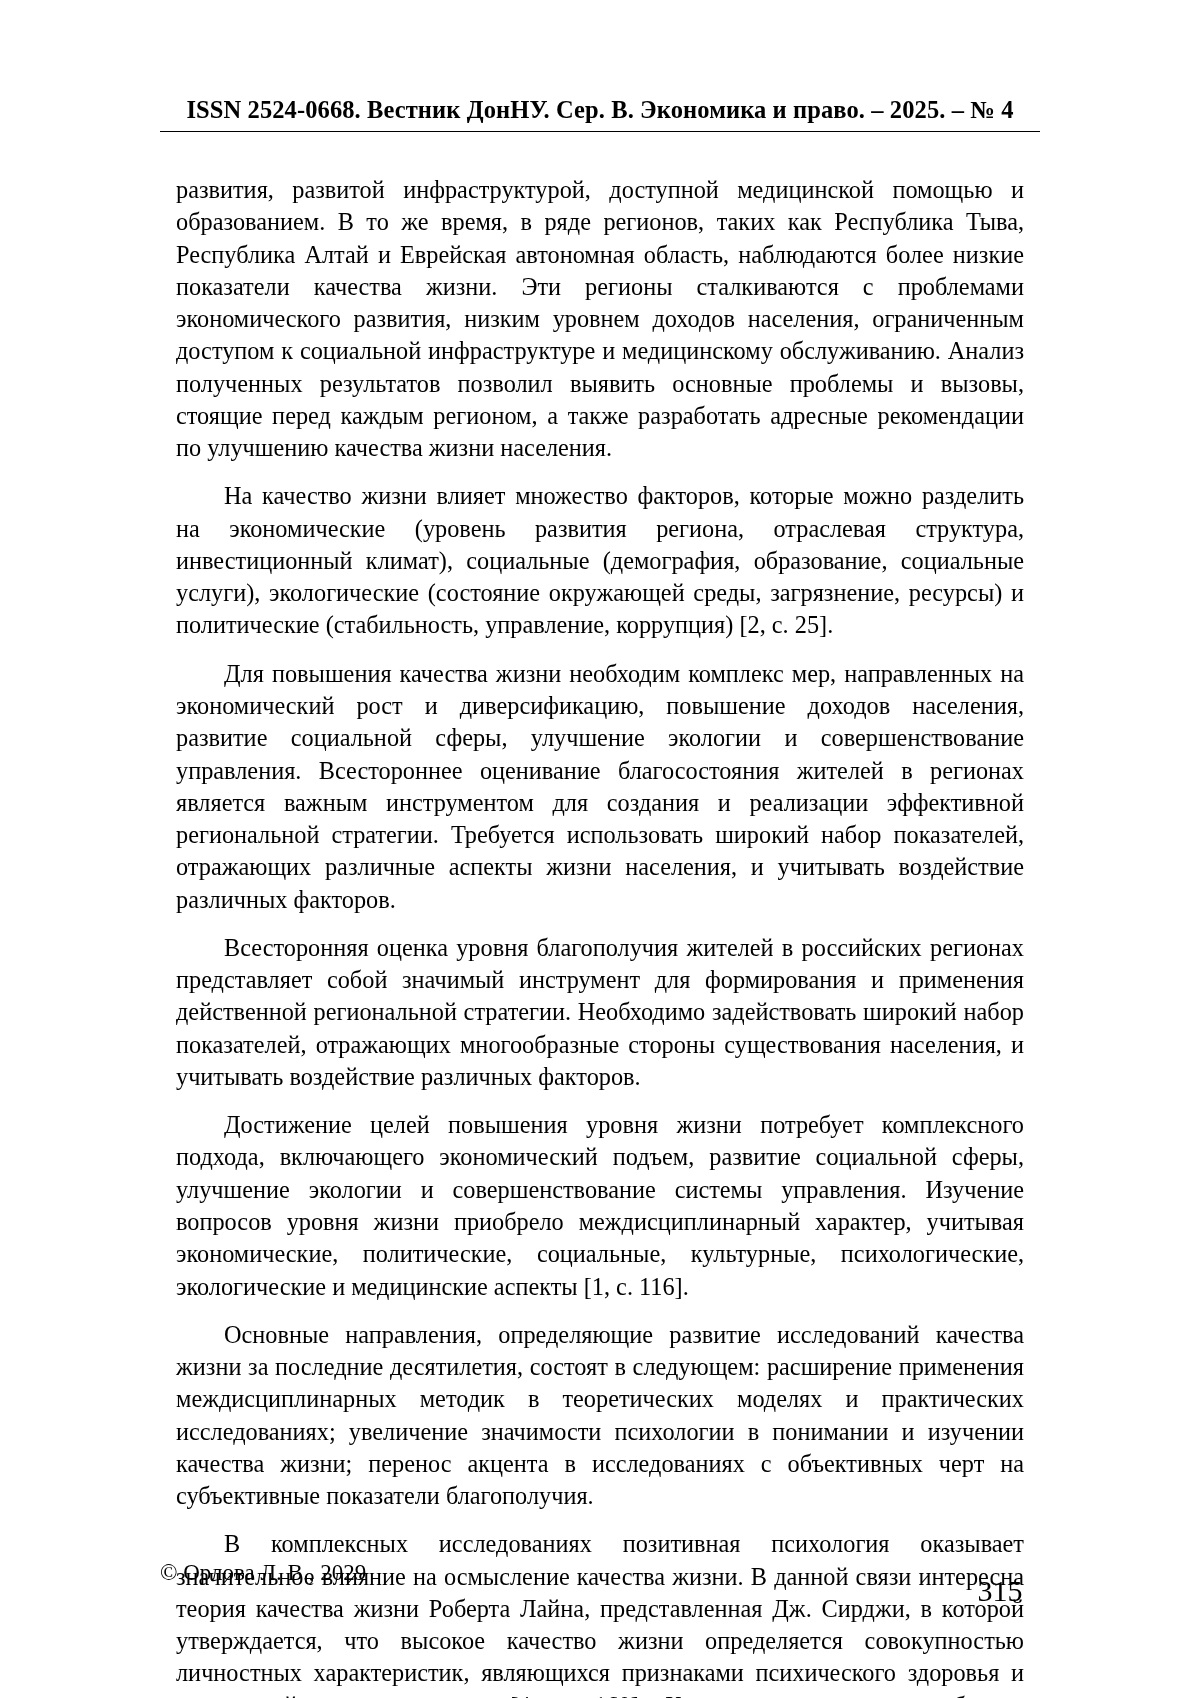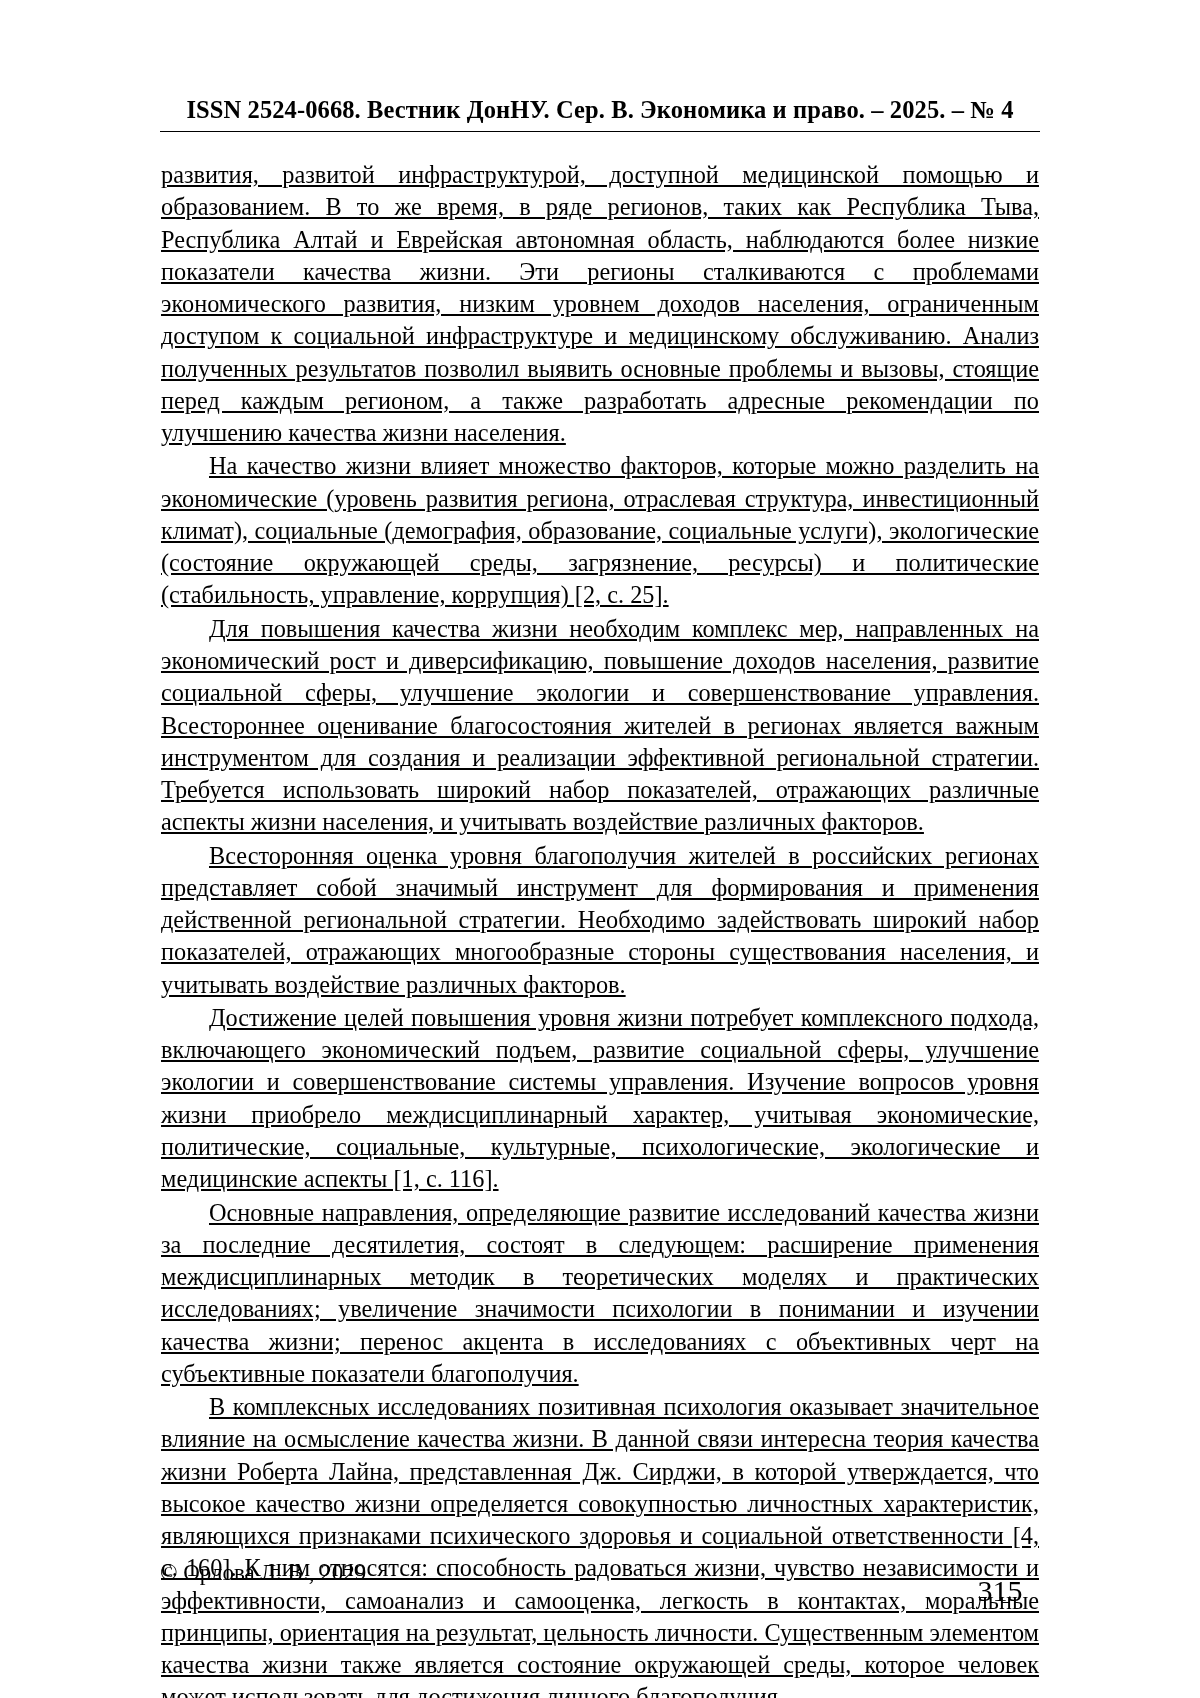--- a/index.html
+++ b/index.html
@@ -43,28 +43,27 @@
     border-bottom: 1.6px solid #000;
     width: 100%;
   }
   .content {
     position: absolute;
     left: 160px;
     top: 158px;
     width: 880px;
   }
   p.para {
-    margin: 1px;
+    margin: 16px;
     font-size: 24.3px;
     line-height: 1.328;
     text-align: justify;
     text-justify: inter-word;
     text-indent: 0;
     hyphens: none;
-    text-decoration: underline;
   }
   p.indent {
     text-indent: 48px;
   }
   .footer-left {
     position: absolute;
     left: 160px;
     top: 1560px;
     font-size: 23px;
   }

